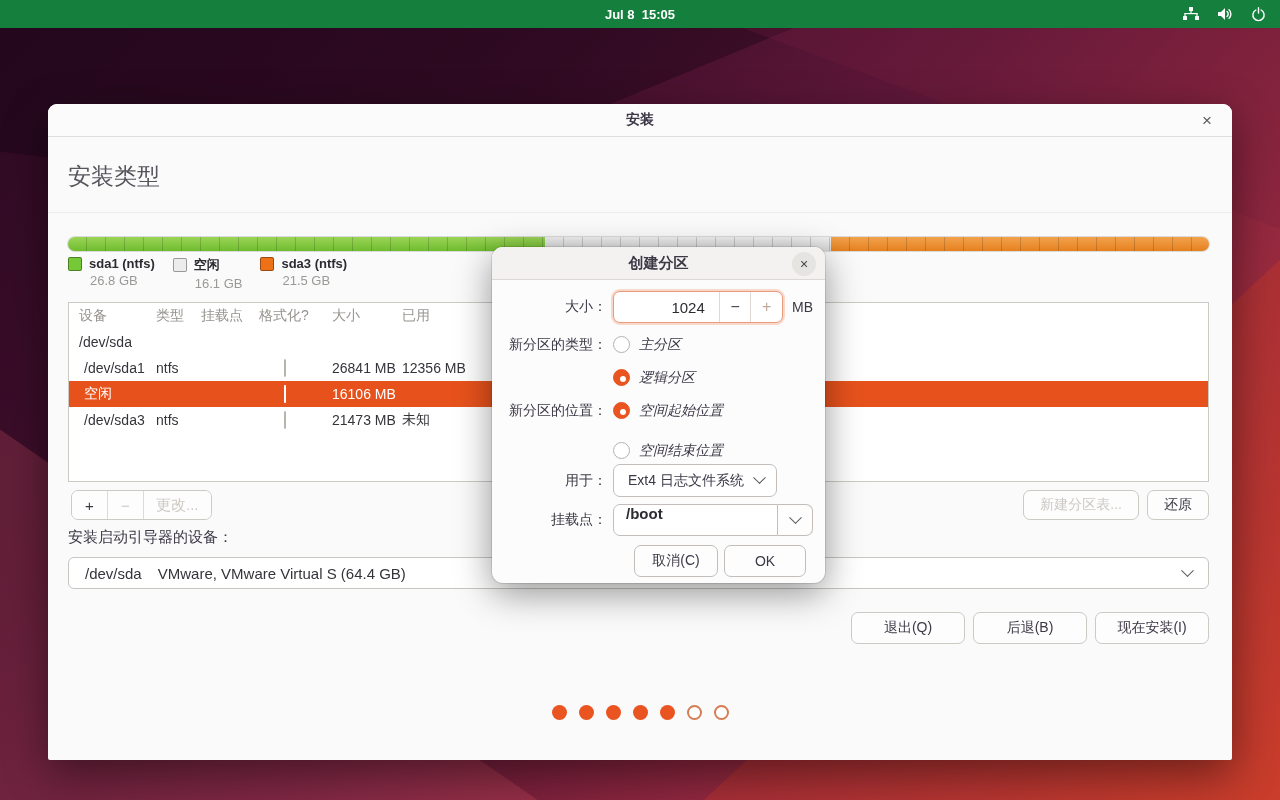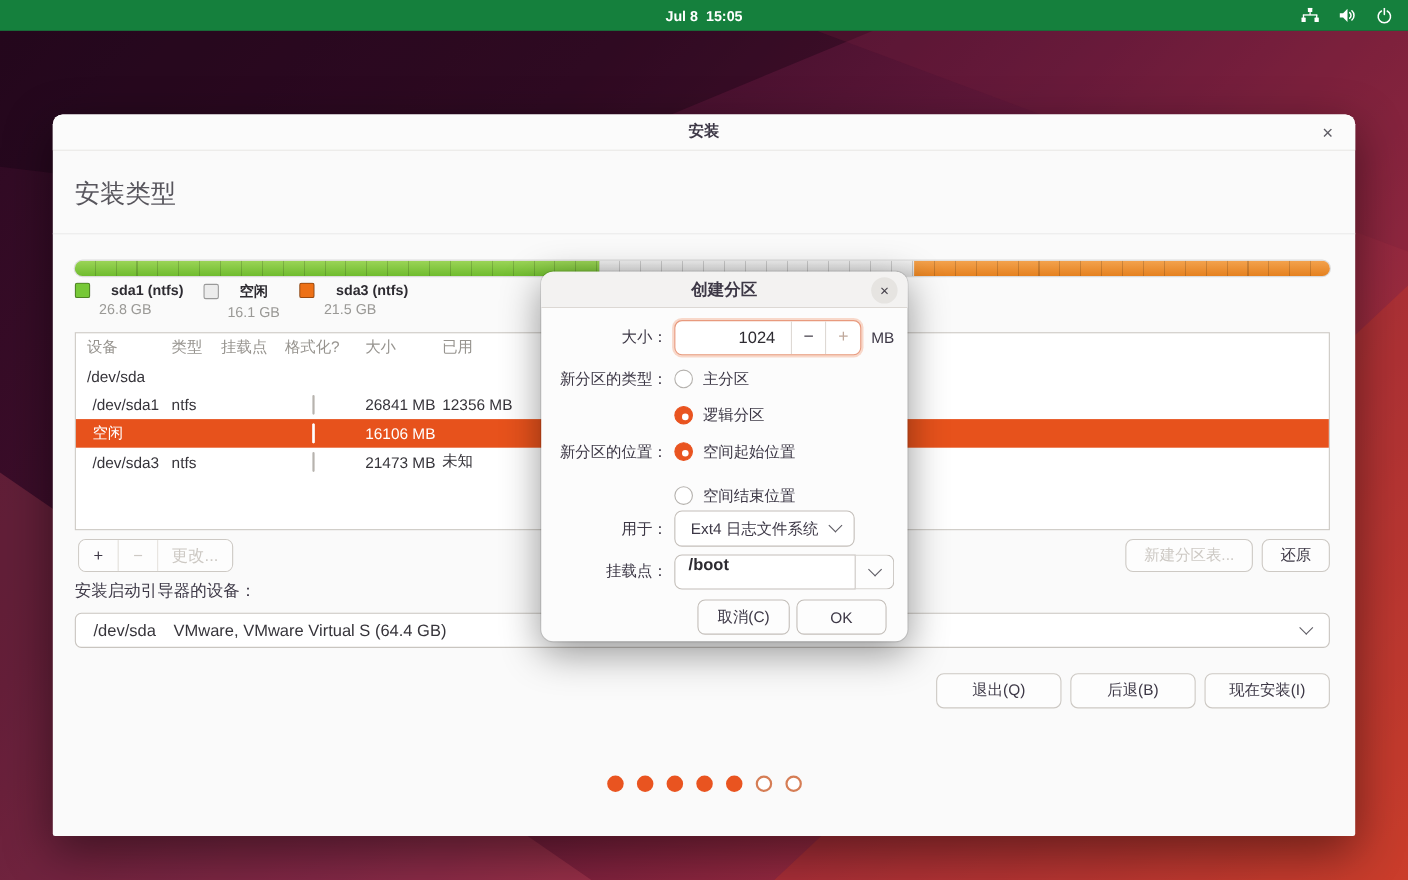--- a/index.html
+++ b/index.html
@@ -37,21 +37,21 @@
   
   .pbar { position:absolute; left:20px; top:133px; width:1141px; height:14px; display:flex;
     border-radius:7px; overflow:hidden; box-shadow:inset 0 -2px 2px rgba(0,0,0,0.18), 0 0 0 1px rgba(0,0,0,0.12); }
   .pseg { height:100%; position:relative; }
   .pseg::after { content:""; position:absolute; inset:0;
     background:repeating-linear-gradient(90deg, transparent 0 18px, rgba(0,0,0,0.16) 18px 19px); }
 
   
   .legend { position:absolute; left:20px; top:152px; display:flex; }
   .litem { margin-right:18px; }
-  .lrow { display:flex; align-items:center; gap:19px; }
+  .lrow { display:flex; align-items:center; gap:7px; }
   .swatch { width:14px; height:14px; border-radius:2px; border:1px solid rgba(0,0,0,0.35); }
   .lname { font-size:13px; font-weight:bold; color:#2d2b31; }
   .lsize { font-size:13px; color:#9a9996; margin-left:22px; margin-top:2px; }
 
   
   .ptable { position:absolute; left:20px; top:198px; width:1141px; height:180px; background:#ffffff;
     border:1px solid #cdc9c4; }
   .trow { display:grid; grid-template-columns:77px 45px 58px 73px 70px auto; align-items:center;
     height:26px; padding-left:10px; font-size:14px; color:#36343a; }
   .trow.thead { color:#97948f; }
@@ -122,21 +122,21 @@
     border-left:1px solid #ded9d4; cursor:pointer; }
   .spinbtn.minus { color:#4a4550; }
   .spinbtn.plus { color:#c0a99c; }
   .unit { margin-left:9px; font-size:14px; color:#3d3846; }
 
   .radio { width:17px; height:17px; border-radius:50%; background:#ffffff; border:1px solid #b5b2ae;
     flex:none; cursor:pointer; position:relative; }
   .radio.on { background:#e95420; border-color:#e95420; }
   .radio.on::after { content:""; position:absolute; left:5.5px; top:5.5px; width:6px; height:6px;
     border-radius:50%; background:#ffffff; }
-  .rlabel { margin-left:9px; font-size:14px; color:#3d3846; }
+  .rlabel { margin-left:9px; font-size:14px; color:#3d3846;font-style:italic; }
 
   .dropdown { width:164px; height:33px; background:#ffffff; border:1px solid #c3beb9; border-radius:7px;
     display:flex; align-items:center; padding:0 12px 0 14px; font-size:14px; color:#3d3846; cursor:pointer; }
   .dropdown .chev { margin-left:auto; }
 
   .comboentry { width:166px; height:32px; background:#ffffff; border:1px solid #c3beb9;
     border-radius:7px 0 0 7px; display:flex; align-items:flex-start; padding:0 12px; font-size:15px;
     font-weight:bold; color:#2d2b31; }
   .combobtn { width:35px; height:32px; background:#fdfdfd; border:1px solid #c3beb9; border-left:none;
     border-radius:0 7px 7px 0; display:flex; align-items:center; justify-content:center; cursor:pointer; }

